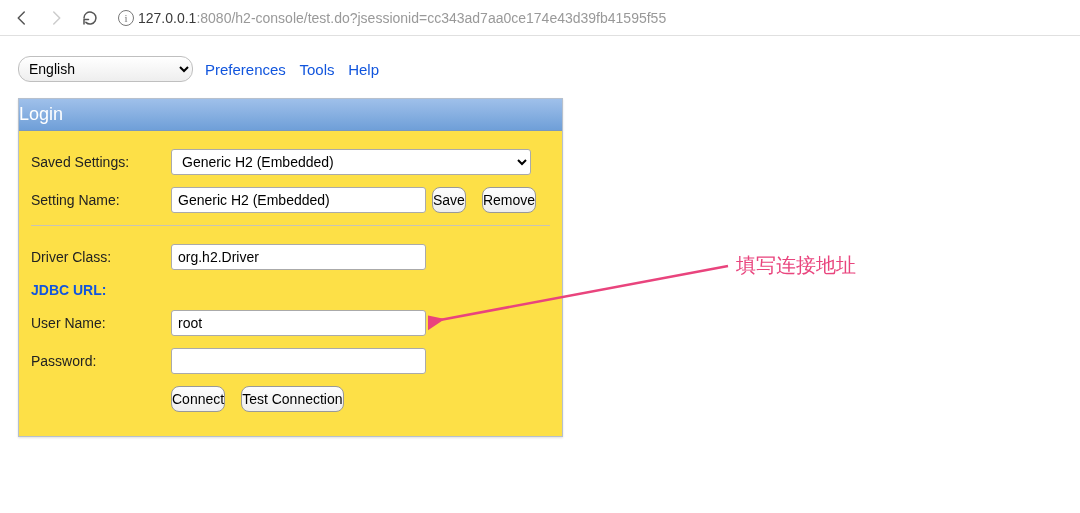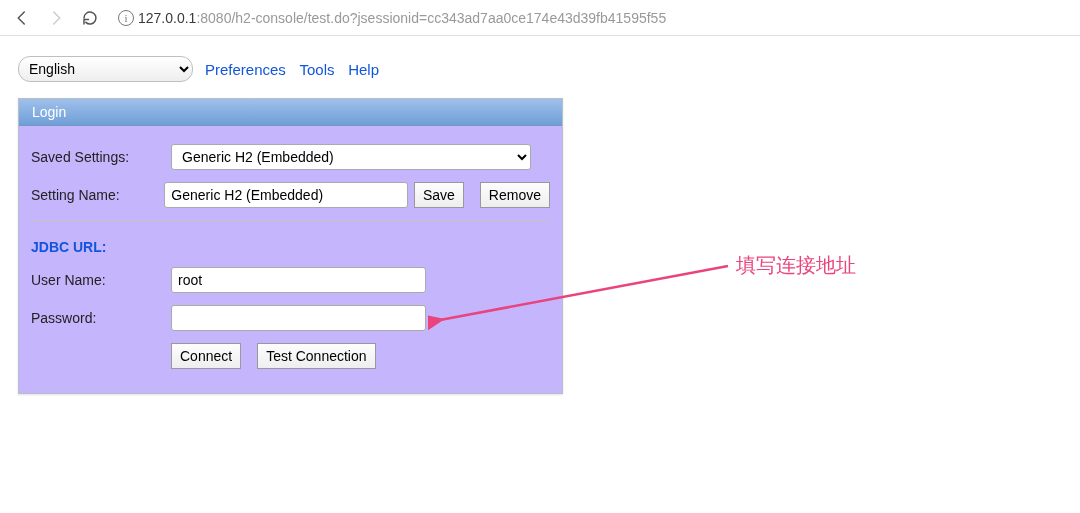--- a/index.html
+++ b/index.html
@@ -44,46 +44,46 @@
     }
     .linkbar a { color: #1155dd; text-decoration: none; margin-right: 10px; font-size: 15px; }
     .panel {
       width: 545px;
       border: 1px solid #b6c0cd;
       box-shadow: 0 1px 2px rgba(0,0,0,0.12);
     }
     .panel-header {
       background: linear-gradient(to bottom, #9fc0ea 0%, #6f9fd8 100%);
       color: #fff;
-      padding: 5px 13px;
-      font-size: 14px;
+      padding: 5px 0;
+      font-size: 18px;
       border-bottom: 1px solid #7a98bd;
     }
     .panel-body {
-      background: #c4b5fd;
+      background: #fde047;
       padding: 18px 12px 12px 12px;
     }
     .form-row {
       display: flex; align-items: center; margin-bottom: 12px;
     }
     .lbl {
       width: 140px; font-size: 14px; color: #222;
     }
     .lbl.link { color: #1155dd; font-weight: bold; }
     .panel select, .panel input[type="text"], .panel input[type="password"] {
       font-size: 14px; padding: 3px 6px; height: 26px;
       border: 1px solid #aaa; background: #fff; border-radius: 3px;
     }
     .panel select.setting { width: 360px; }
     .panel input.setting-name { width: 255px; margin-right: 6px; }
     .panel input.driver, .panel input.url, .panel input.user, .panel input.pass { width: 255px; }
     .btn {
-      font-size: 14px; padding: 3px 8px; height: 26px;
+      font-size: 14px; padding: 3px 0; height: 26px;
       border: 1px solid #999; background: linear-gradient(#fdfdfd,#eee);
-      border-radius: 0; cursor: pointer;
+      border-radius: 8px; cursor: pointer;
     }
     .btn + .btn { margin-left: 16px; }
     hr.sep { border: none; border-top: 1px solid #c8c4b6; margin: 10px 0 18px 0; }
     .annotation {
       position: absolute;
       left: 736px; top: 252px;
       color: #e9447d; font-size: 20px;
       pointer-events: none;
     }
     .arrow-svg {
@@ -141,20 +141,24 @@
 
       <div class="form-row">
         <div class="lbl">Setting Name:</div>
         <input type="text" class="setting-name" value="Generic H2 (Embedded)" style="">
         <button class="btn">Save</button>
         <button class="btn">Remove</button>
       </div>
 
       <hr class="sep">
 
+      <div class="form-row">
+        <div class="lbl">Driver Class:</div>
+        <input type="text" class="driver" value="org.h2.Driver" style="">
+      </div>
 
       <div class="form-row">
         <div class="lbl link">JDBC URL:</div>
       </div>
 
       <div class="form-row">
         <div class="lbl">User Name:</div>
         <input type="text" class="user" value="root" style="">
       </div>
 

